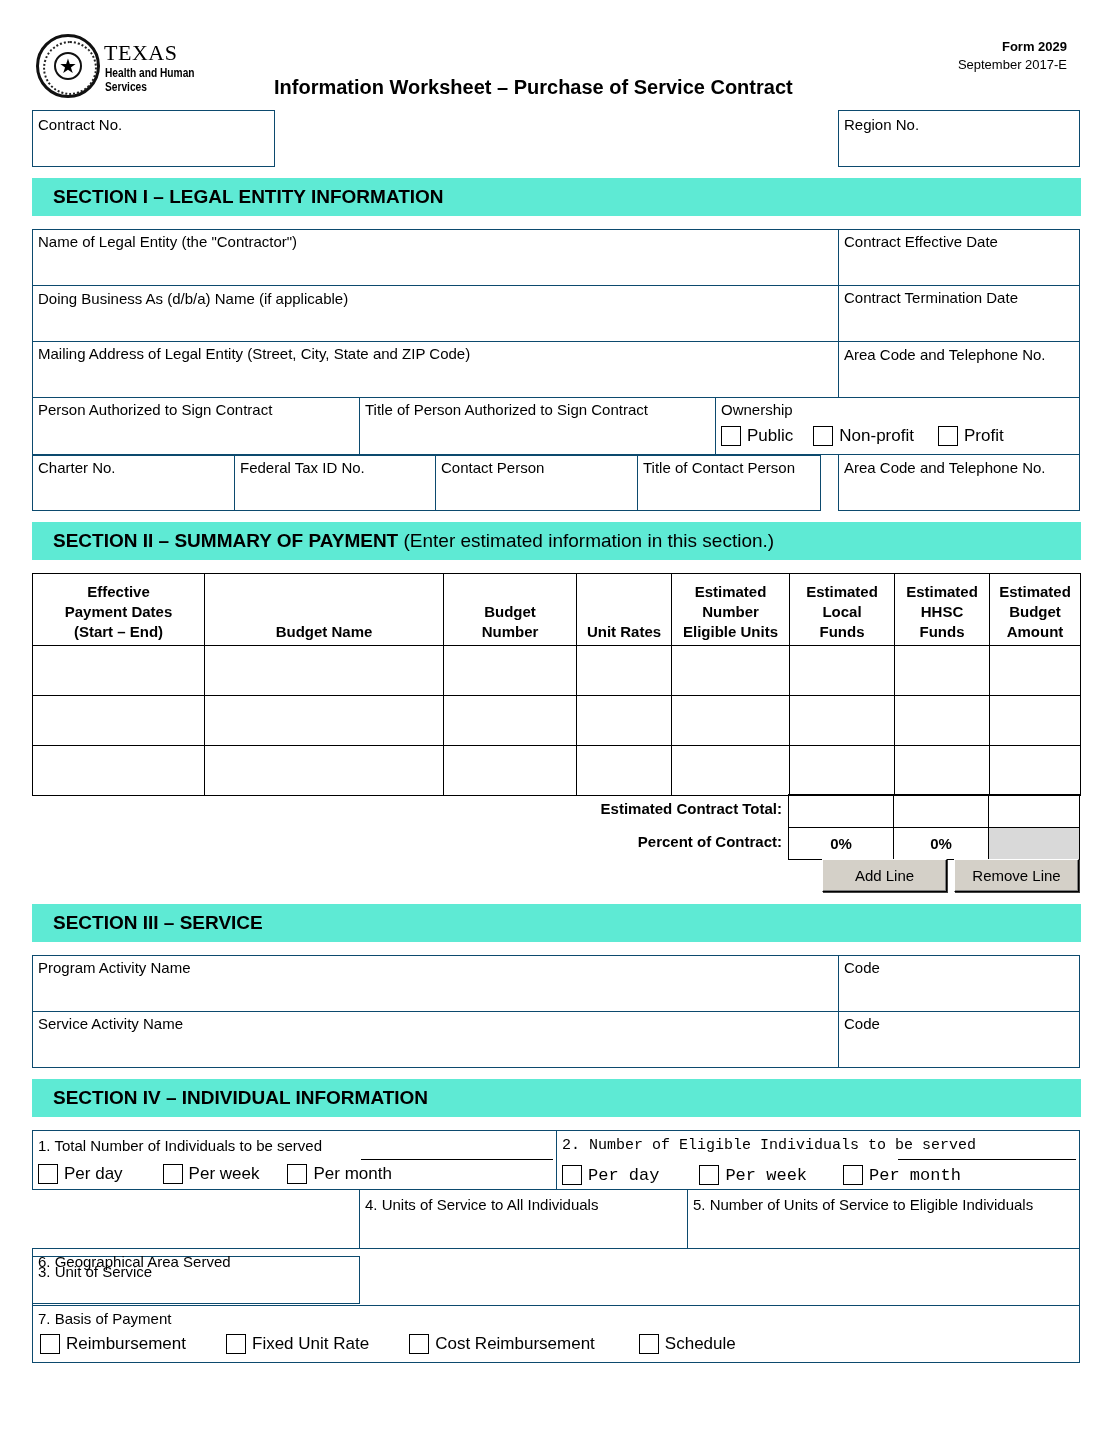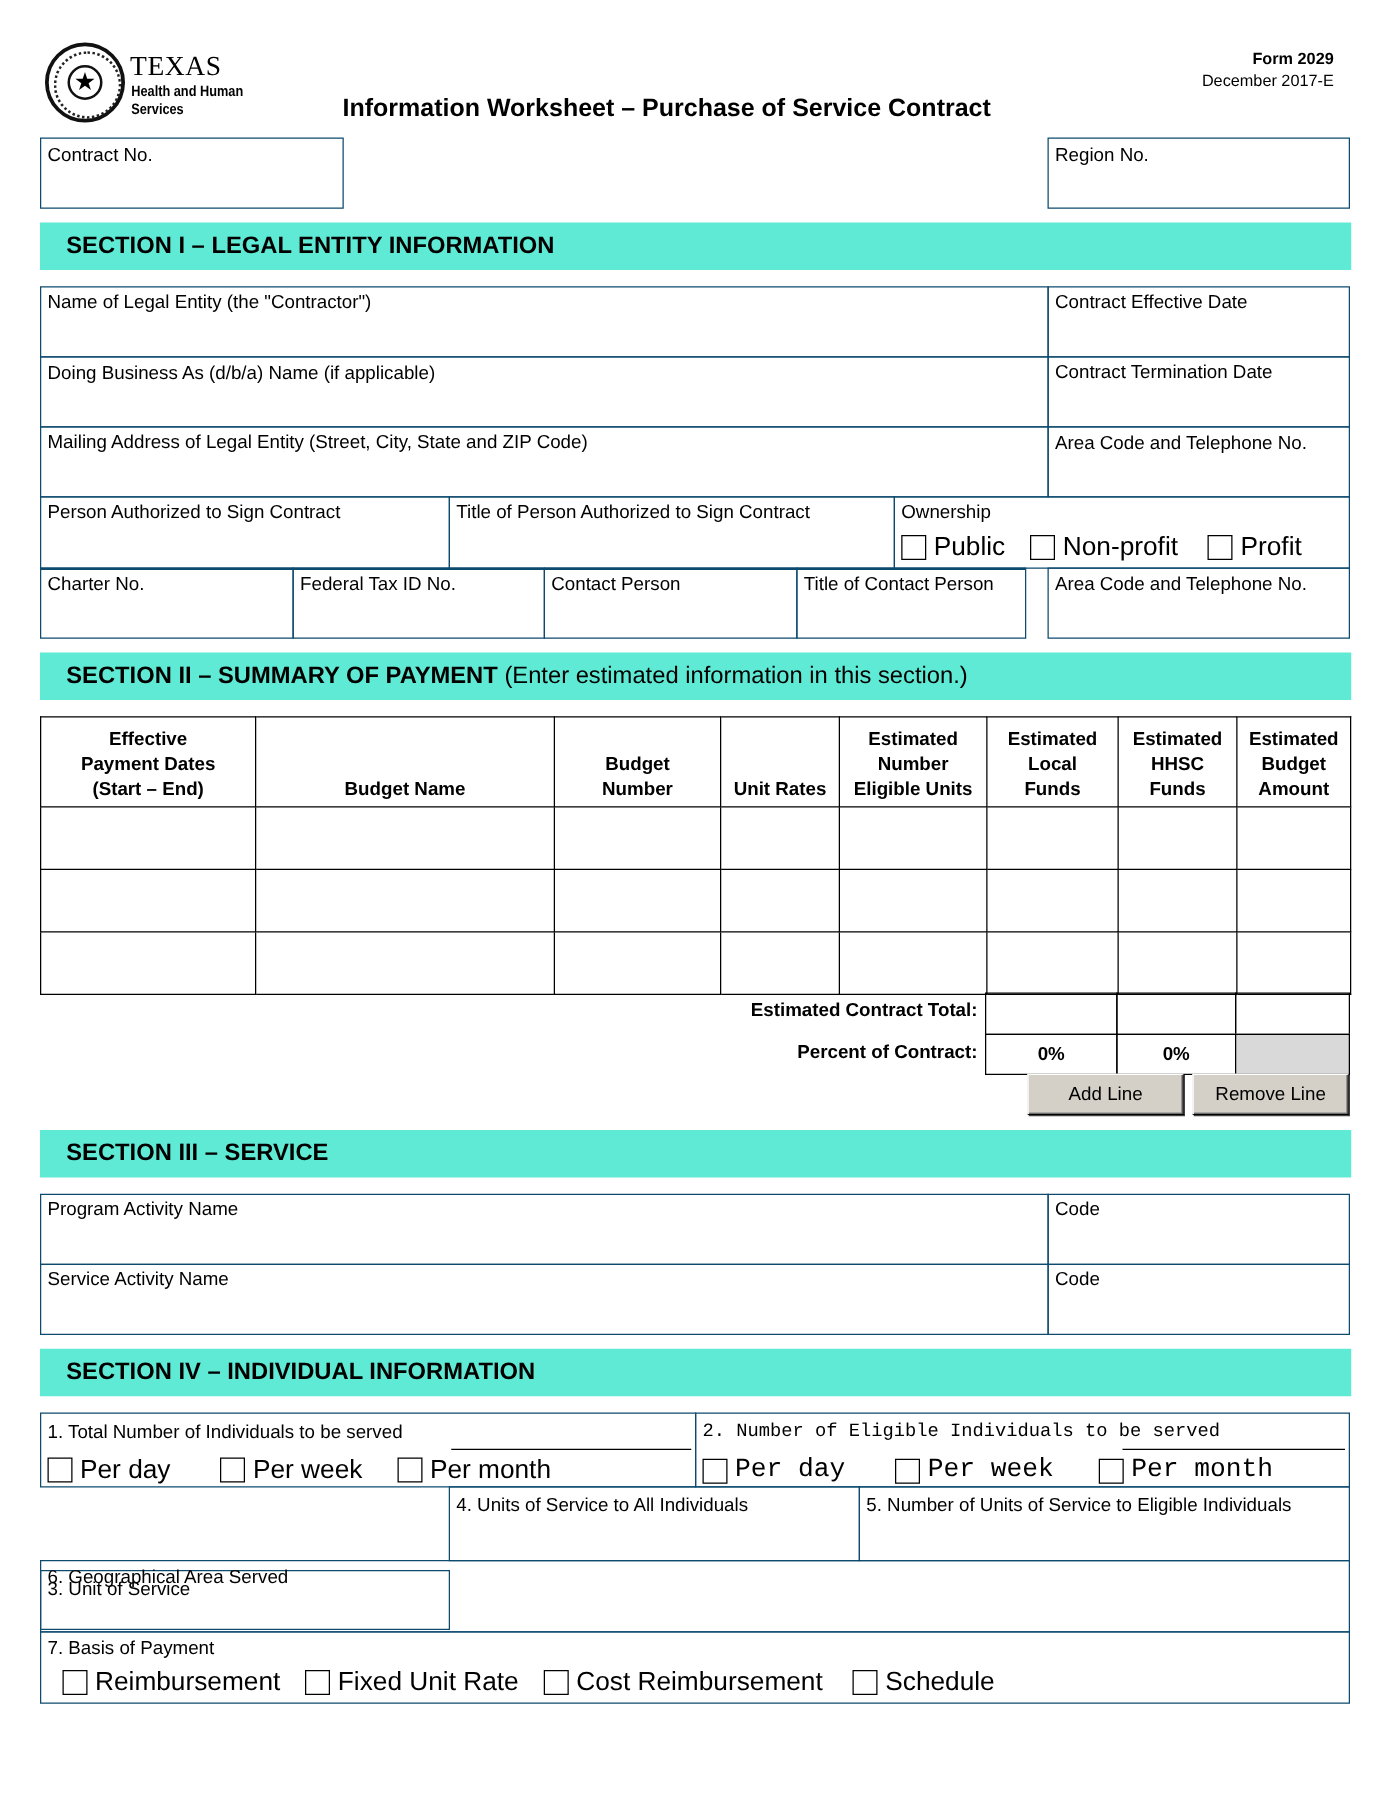--- a/index.html
+++ b/index.html
@@ -12,21 +12,21 @@
   .logo-text1 { position: absolute; left: 68px; top: 6px; font-family: "Liberation Serif", serif; font-size: 22px; letter-spacing: 0.5px; }
   .logo-text2 { position: absolute; left: 69px; top: 32px; font-size: 12px; font-weight: bold; line-height: 14px; transform: scaleX(0.85); transform-origin: left; }
   .form-no { right: 46px; top: 39px; font-size: 13px; font-weight: bold; text-align: right; }
   .form-date { right: 46px; top: 57px; font-size: 13px; text-align: right; }
   .title { left: 274px; top: 76px; font-size: 20px; font-weight: bold; }
   .box { position: absolute; border: 1px solid #0c4a6e; }
   .lbl { position: absolute; font-size: 15px; left: 5px; top: 11px; white-space: nowrap; }
   .sec { position: absolute; left: 32px; width: 1049px; height: 38px; background: #5eead4; font-size: 19px; font-weight: bold; padding-left: 21px; line-height: 38px; }
   .sec .norm { font-weight: normal; }
   .cb { display: inline-block; width: 20px; height: 20px; border: 1px solid #000; background: #fff; vertical-align: middle; }
-  .cbrow { position: absolute; display: flex; font-size: 21px; white-space: nowrap; }
+  .cbrow { position: absolute; display: flex; font-size: 17px; white-space: nowrap; }
   .cbrow .opt { display: flex; align-items: center; }
   .cbrow .opt span.t { margin-left: 6px; }
   table.pay { position: absolute; left: 32px; top: 573px; border-collapse: collapse; }
   table.pay th, table.pay td { border: 1px solid #000; }
   table.pay th { font-size: 15px; font-weight: bold; vertical-align: bottom; padding: 0 2px 3px; line-height: 20px; height: 72px; }
   table.pay td { height: 50px; }
   .tot-lbl { position: absolute; font-size: 15px; font-weight: bold; text-align: right; }
   .cell { position: absolute; border: 1px solid #000; font-size: 15px; font-weight: bold; display: flex; align-items: center; justify-content: center; }
   .btn { position: absolute; background: #d4d0c8; border: 1px solid #000; border-top-color: #fff; border-left-color: #fff; box-shadow: inset -1px -1px 0 #808080, 1px 1px 0 #404040; font-size: 15px; display: flex; align-items: center; justify-content: center; cursor: pointer; }
   .uline { position: absolute; border-bottom: 1px solid #000; }
@@ -35,21 +35,21 @@
 <body>
 
 <div class="abs logo">
   <div class="seal">
       <div class="seal-inner">★</div>
     </div>
   <div class="logo-text1">TEXAS</div>
   <div class="logo-text2"><span>Health and Human</span><br><span>Services</span></div>
 </div>
 <div class="abs form-no">Form 2029</div>
-<div class="abs form-date">December 2017-E</div>
+<div class="abs form-date">September 2017-E</div>
 <div class="abs title">Information Worksheet – Purchase of Service Contract</div>
 
 <div class="box" style="left:32px;top:110px;width:243px;height:57px;">
   <span class="lbl" style="top:5px">Contract No.</span>
 </div>
 <div class="box" style="left:838px;top:110px;width:242px;height:57px;">
   <span class="lbl" style="top:5px">Region No.</span>
 </div>
 
 <div class="sec" style="top:178px">SECTION I – LEGAL ENTITY INFORMATION</div>
@@ -235,21 +235,21 @@
   <span class="lbl" style="top:6px">4. Units of Service to All Individuals</span>
 </div>
 <div class="box" style="left:687px;top:1189px;width:393px;height:60px;">
   <span class="lbl" style="top:6px">5. Number of Units of Service to Eligible Individuals</span>
 </div>
 <div class="box" style="left:32px;top:1248px;width:1048px;height:58px;">
   <span class="lbl" style="top:4px">6. Geographical Area Served</span>
 </div>
 <div class="box" style="left:32px;top:1305px;width:1048px;height:58px;">
   <span class="lbl" style="top:4px">7. Basis of Payment</span>
-  <div class="cbrow" style="left:17px;top:28px;">
+  <div class="cbrow" style="left:7px;top:28px;gap:20px;">
     <div class="opt">
         <span class="cb"></span>
         <span class="t">Reimbursement</span>
       </div>
     <div class="opt" style="margin-left:20px">
         <span class="cb"></span>
         <span class="t">Fixed Unit Rate</span>
       </div>
     <div class="opt" style="margin-left:20px">
         <span class="cb"></span>

